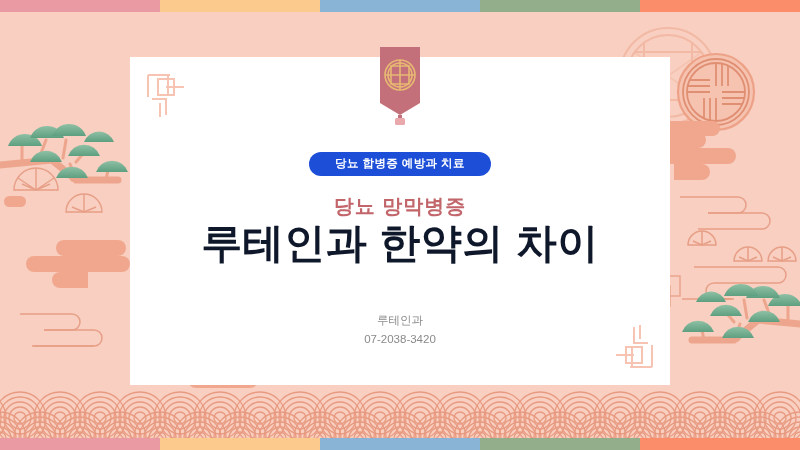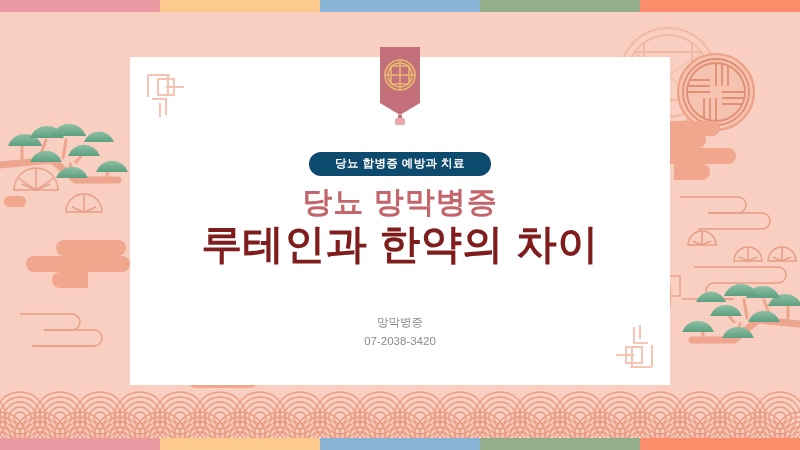--- a/index.html
+++ b/index.html
@@ -39,33 +39,33 @@
   .banner{position:absolute;left:378px;top:47px;width:44px;z-index:32;}
 
   
   .content{
     position:absolute;left:130px;top:57px;width:540px;height:328px;
     z-index:30;display:flex;flex-direction:column;align-items:center;
     justify-content:flex-start;
   }
   .badge{
     margin-top:95px;
-    background:#0c4a6e;color:#ffffff;border-radius:14px;
+    background:#1d4ed8;color:#ffffff;border-radius:14px;
     padding:4px 26px 5px 26px;
     font-size:11.5px;font-weight:bold;letter-spacing:.4px;line-height:1.3;
     white-space:nowrap;
   }
   .title-sub{
-    margin-top:9px;
-    color:#c2666b;font-size:30px;font-weight:bold;letter-spacing:1px;
+    margin-top:19px;
+    color:#c2666b;font-size:20px;font-weight:bold;letter-spacing:1px;
     line-height:1.15;white-space:nowrap;
   }
   .title-main{
     margin-top:2px;
-    color:#7f1d1d;font-size:41px;font-weight:bold;letter-spacing:.5px;
+    color:#0f172a;font-size:41px;font-weight:bold;letter-spacing:.5px;
     line-height:1.15;white-space:nowrap;
   }
   .footer{
     margin-top:44px;text-align:center;color:#8a8a8a;
     font-size:11.5px;line-height:1.65;
   }
   .footer div{white-space:nowrap;}
 
   
   .title-dot{
@@ -279,21 +279,21 @@
     <rect x="17" y="71" width="10" height="7" rx="1.5" fill="#e8a8ac"></rect>
   </svg>
 
   <div class="title-dot"></div>
 
   <div class="content">
     <div class="badge">당뇨 합병증 예방과 치료</div>
     <div class="title-sub">당뇨 망막병증</div>
     <div class="title-main">루테인과 한약의 차이</div>
     <div class="footer">
-      <div>망막병증</div>
+      <div>루테인과</div>
       <div>07-2038-3420</div>
     </div>
   </div>
 
   <div class="wave-band">
     <svg width="800" height="56" viewBox="0 0 800 56" preserveAspectRatio="none">
       <defs>
         <g id="arcset">
           <circle cx="0" cy="0" r="26" fill="none" stroke="#e89a80" stroke-width="1.3"></circle>
           <circle cx="0" cy="0" r="21" fill="none" stroke="#e89a80" stroke-width="1.3"></circle>

